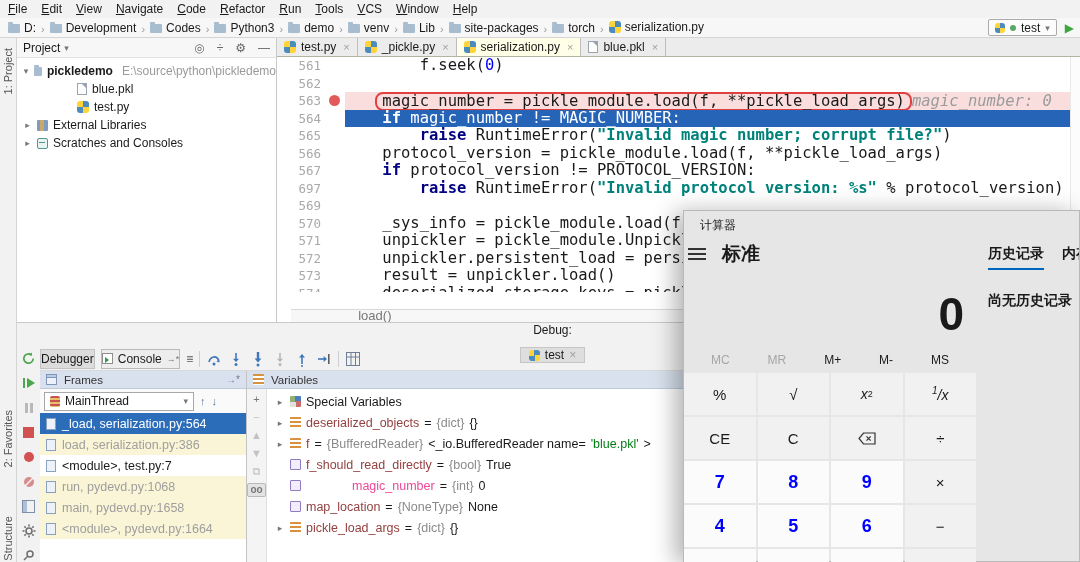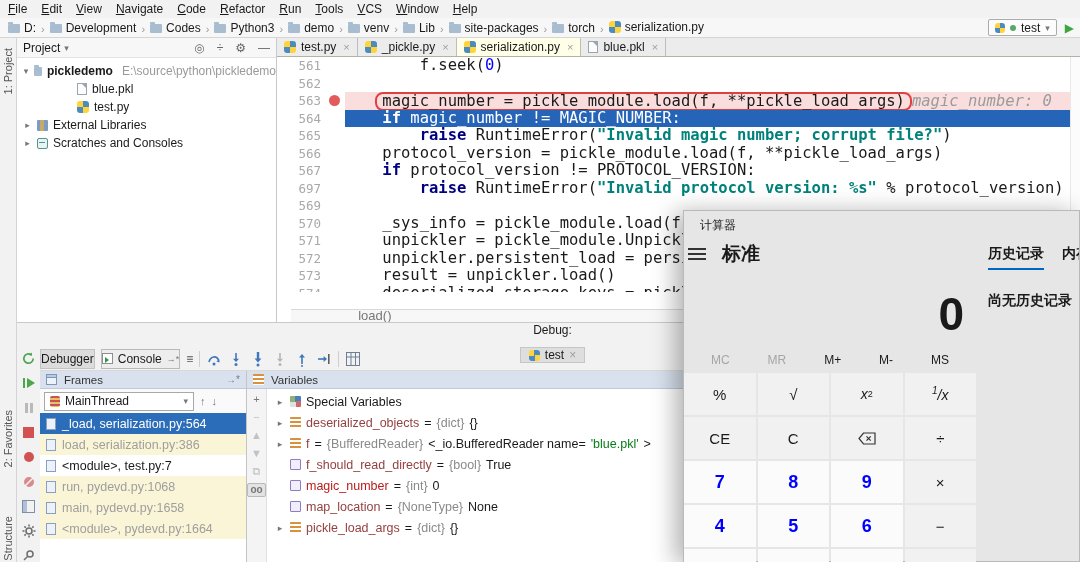--- a/index.html
+++ b/index.html
@@ -114,21 +114,21 @@
   .vb-ico.dis { color:#C2C2C2; }
   .vb-box { border:1px solid #B9B9B9; background:#E3E3E3; border-radius:2px; padding:0 2px; font-weight:bold; font-size:10px; }
   #var-list { flex:1; overflow:hidden; padding-top:2px; }
   .vrow { height:21px; display:flex; align-items:center; gap:5px; padding-left:8px; white-space:nowrap; font-size:12.5px; }
   .vchev { width:10px; color:#777; font-size:9px; text-align:center; flex:none; }
   .vico { width:11px; height:11px; flex:none; border-radius:1px; }
   .vico.dict { background:repeating-linear-gradient(#D8913C 0 2px,#FFF 2px 4px); }
   .vico.prim { border:1px solid #8E7CC3; background:#F1EDFB; }
   .vico.special { background:conic-gradient(#4A7FBE 0 25%,#C96B6B 0 50%,#E0E0E0 0 75%,#8FB174 0); }
   .vname { color:#954141; }
-  .vname.changed { color:#b91c1c; }
+  .vname.changed { color:#ec4899;margin-left:46px; }
   .vtype { color:#8A8A8A; }
   .vstr { color:#067D17; }
 
   
   #calc { position:absolute; left:683px; top:210px; width:397px; height:352px; background:#E6E6E6;
           box-shadow:-8px 2px 22px rgba(0,0,0,.30); border:1px solid #B9B9B9; z-index:50; }
   #calc-title { height:26px; font-size:12px; padding:6px 0 0 16px; }
   #calc-cols { display:flex; height:325px; }
   #calc-left { width:292px; flex:none; display:flex; flex-direction:column; }
   #calc-nav { height:34px; display:flex; align-items:center; padding-left:4px; gap:16px; }

